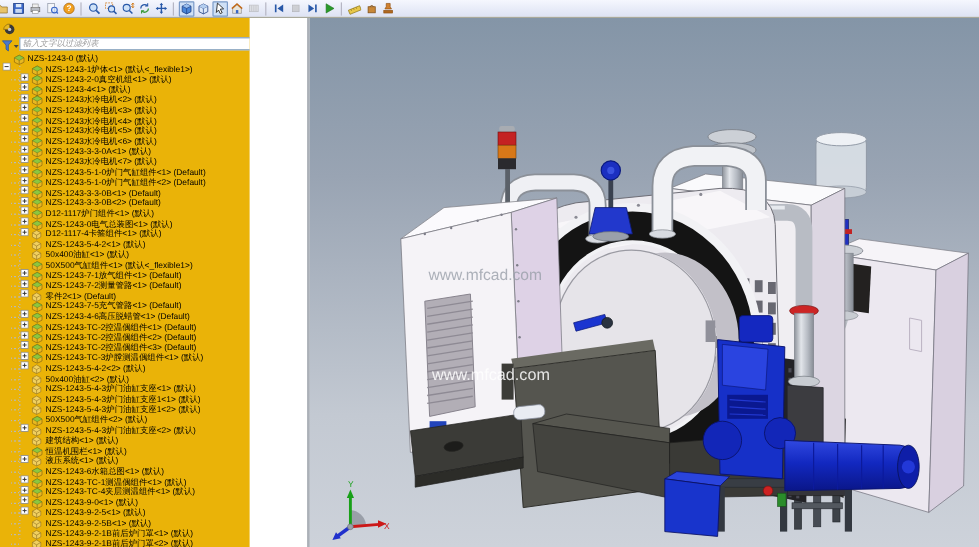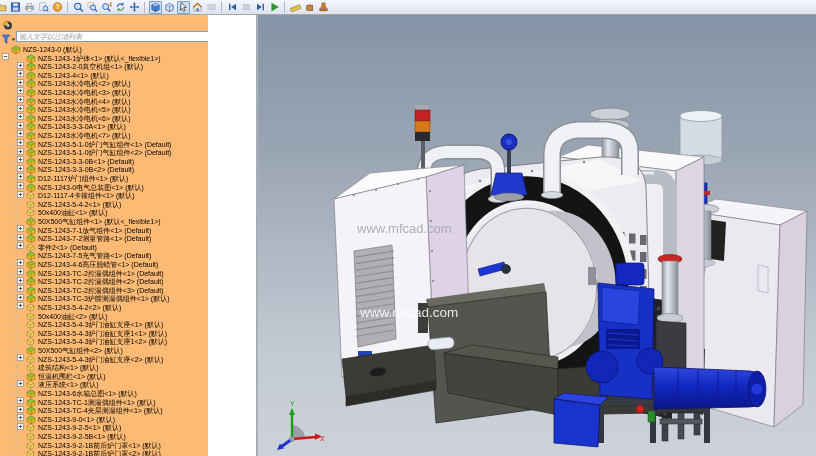--- a/index.html
+++ b/index.html
@@ -13,21 +13,21 @@
     display:flex;align-items:center;gap:1px;padding-left:0;}
   .tb{width:13px;height:13px;flex:0 0 13px;display:flex;align-items:center;justify-content:center;
     border:1px solid transparent;border-radius:1px;box-sizing:border-box;}
   .tb:first-child{margin-left:-5px;}
   .tb.active{background:#cfe0f6;border-color:#7a9ac8;}
   .tb.disabled{opacity:.6;}
   .tbsep{width:6px;height:13px;flex:0 0 6px;position:relative;}
   .tbsep::after{content:"";position:absolute;left:2px;top:1px;width:1px;height:11px;background:#b6b6c4;}
 
   
-  #panel{position:absolute;left:0;top:15px;width:208px;height:441px;background:#fdba74;overflow:hidden;}
+  #panel{position:absolute;left:0;top:15px;width:208px;height:441px;background:#eab308;overflow:hidden;}
   #panel-divider{position:absolute;left:256px;top:15px;width:3px;height:441px;
     background:linear-gradient(90deg,#9aa0a8,#c9cdd3);}
   #panel-flyout{position:absolute;left:2px;top:2px;width:11px;height:11px;}
   #filter-bar{position:absolute;left:1px;top:15px;width:252px;height:13px;display:flex;align-items:center;}
   #filter-funnel{width:15px;height:11px;flex:0 0 15px;}
   #filter-input{flex:1;height:11px;font-size:7px;padding:0 2px;border:1px solid #7f9db9;
     font-family:"Liberation Sans",sans-serif;box-sizing:border-box;}
   #filter-input::placeholder{color:#9a9a9a;font-style:italic;}
 
   #tree{position:absolute;left:0;top:30px;width:256px;height:411px;overflow:hidden;}

